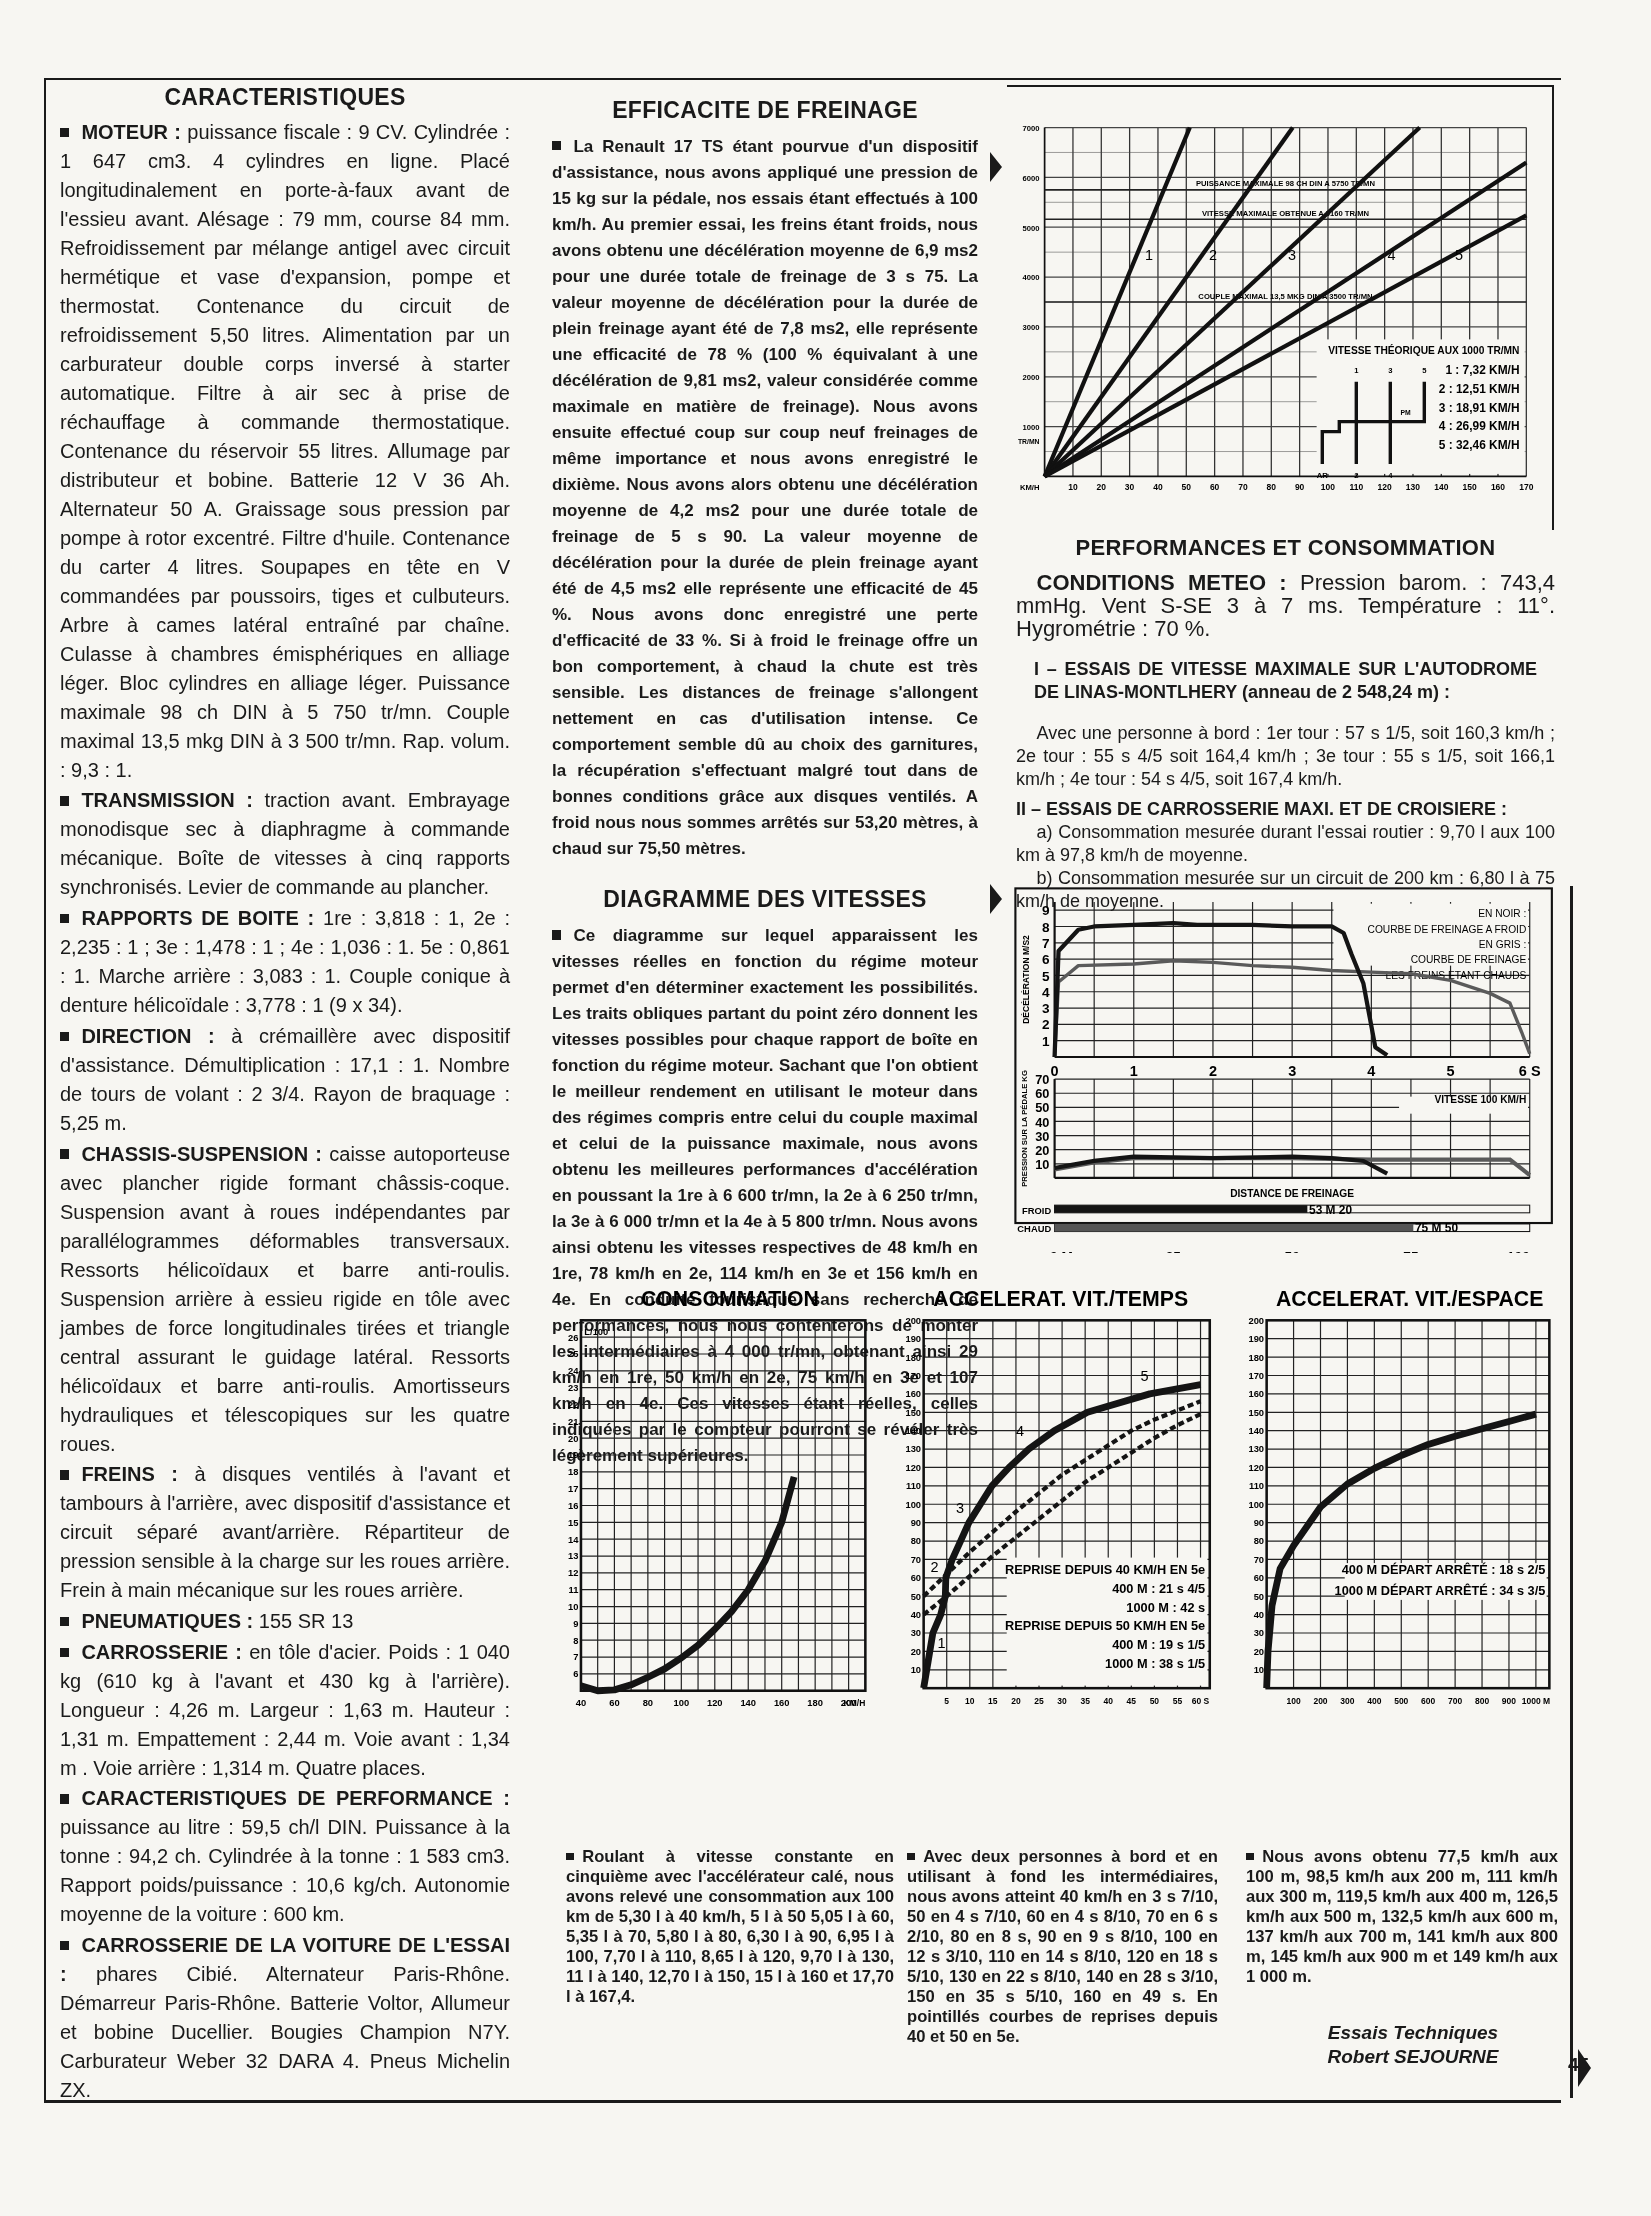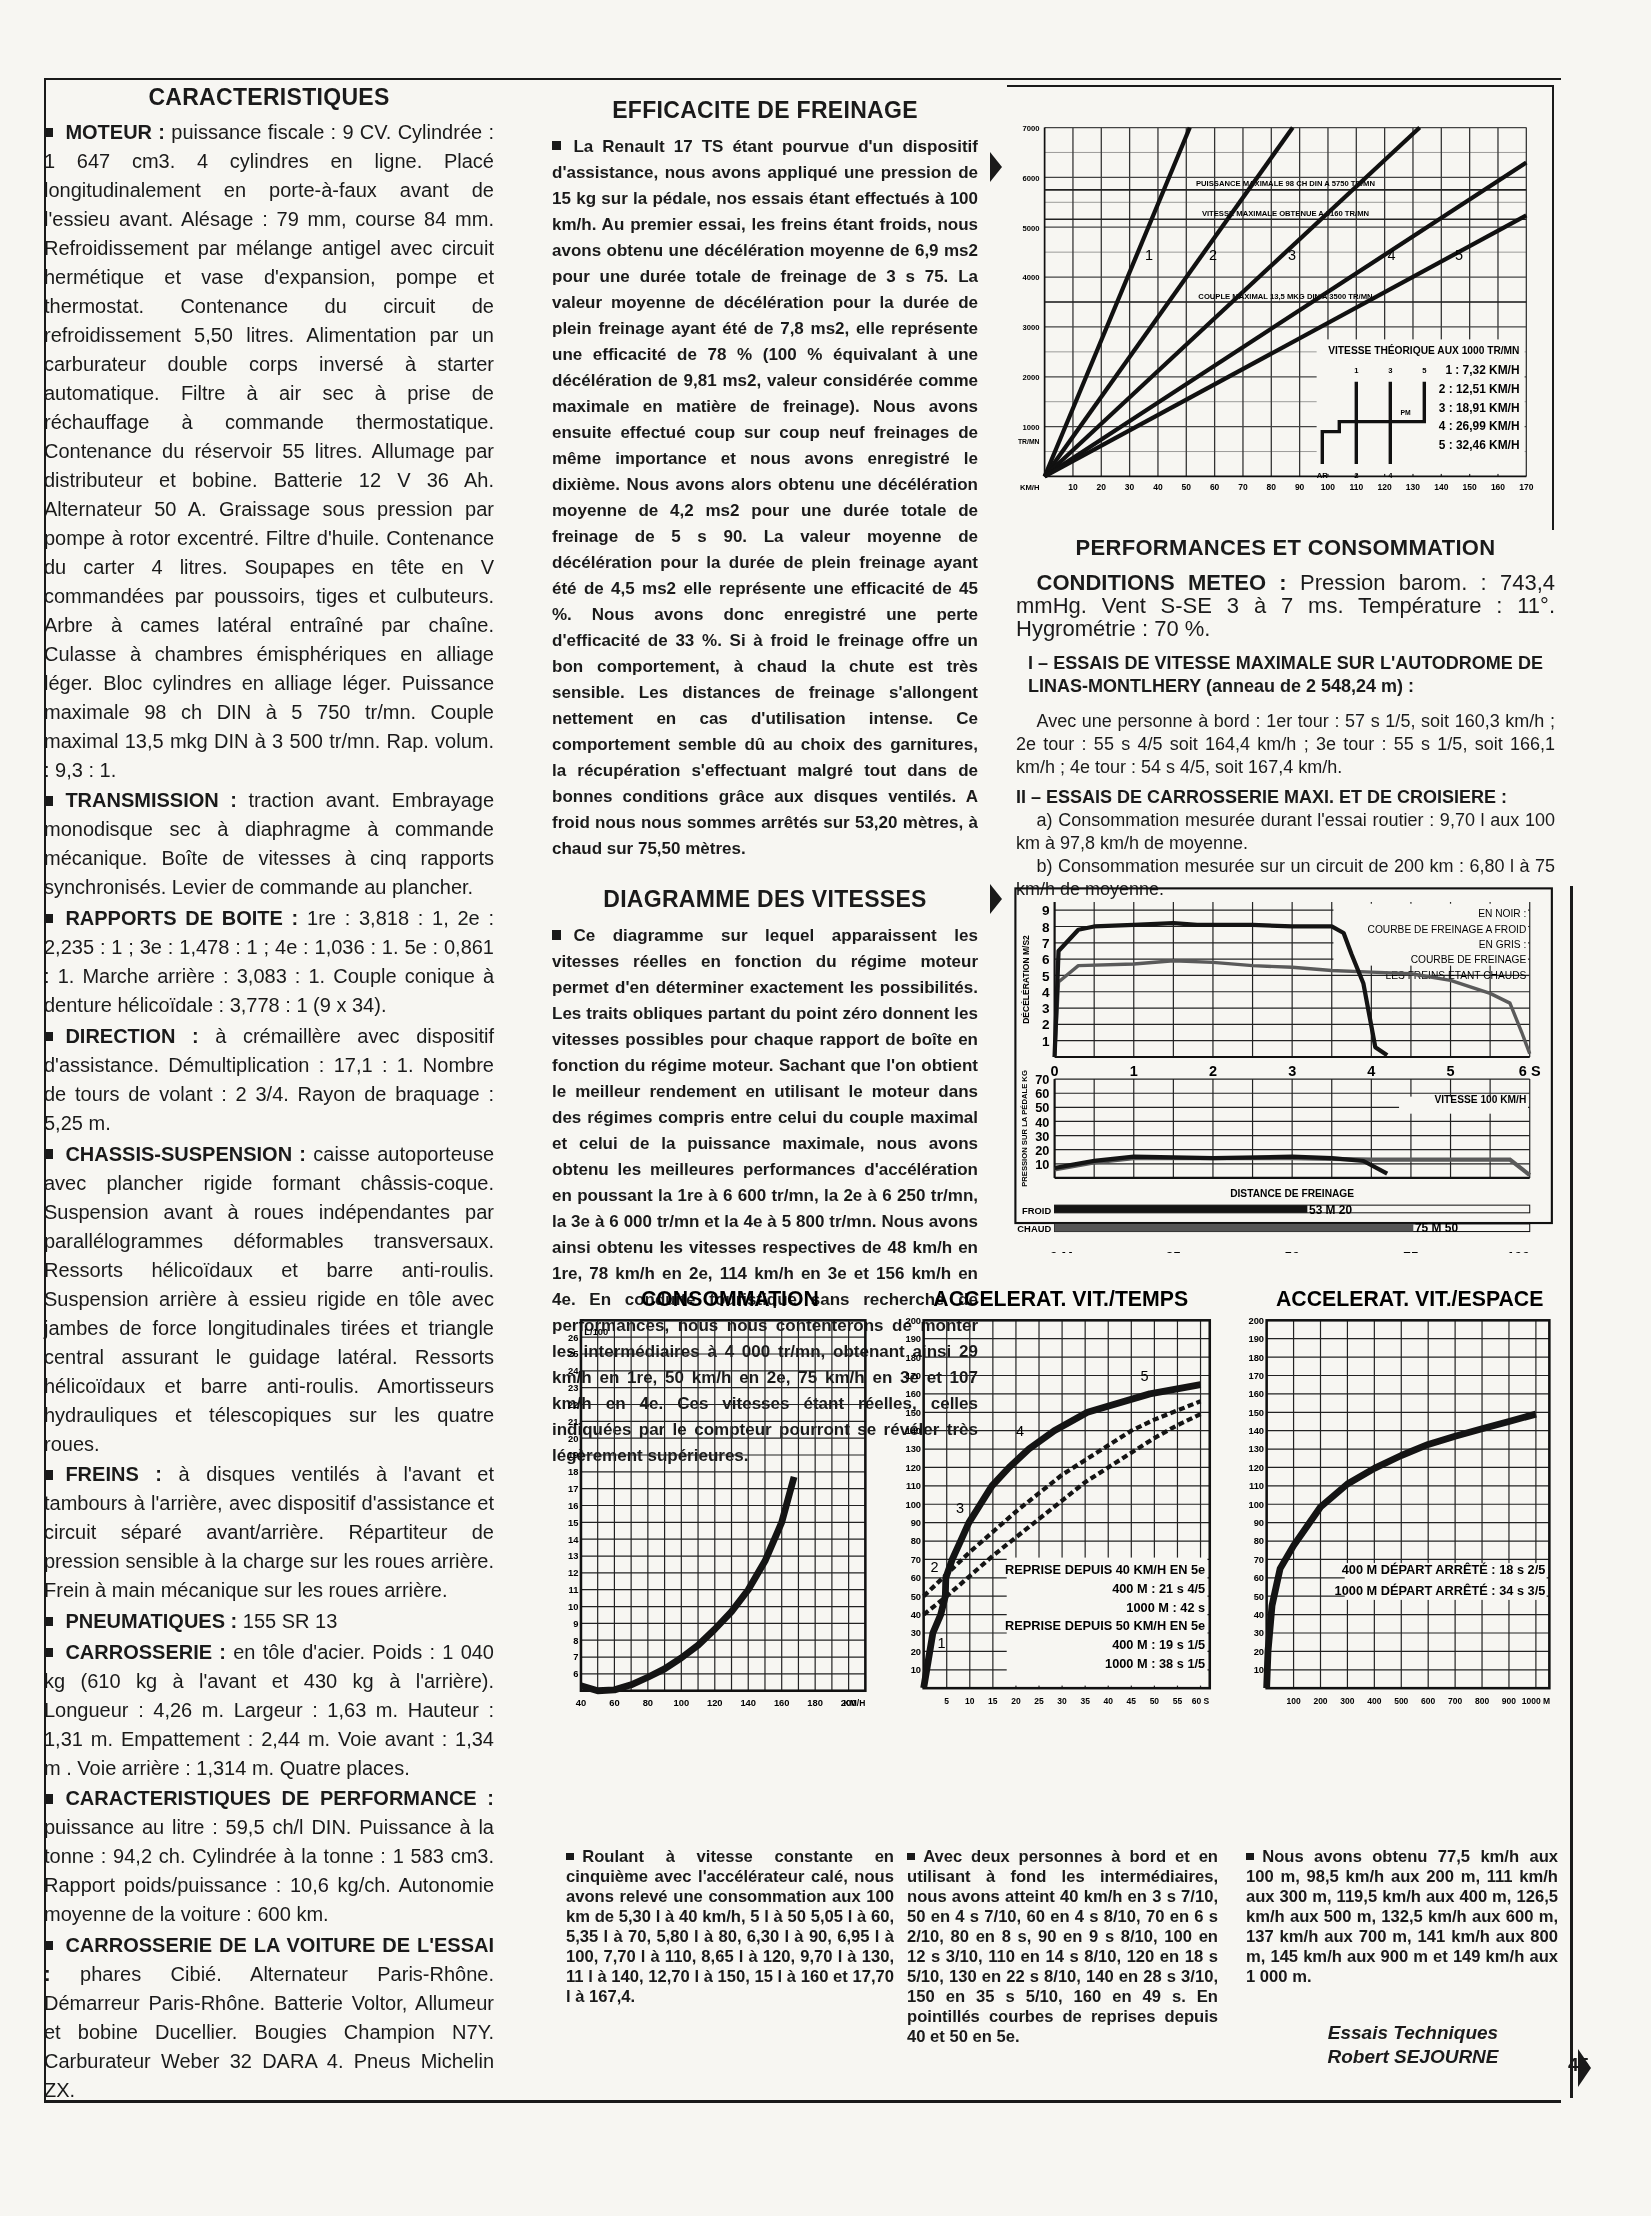--- a/index.html
+++ b/index.html
@@ -16,21 +16,21 @@
   .narrow{font-family:"Liberation Sans Narrow","Liberation Sans",sans-serif;}
   .arrow{position:absolute;width:0;height:0;border-top:15.3px solid transparent;border-bottom:15.3px solid transparent;border-left:12px solid #1a1a1a;}
   svg text{font-family:"Liberation Sans",sans-serif;}
   .pagenum{position:absolute;left:1568px;top:2054px;font-size:19px;font-weight:bold;}
 </style>
 </head>
 <body>
 
 <div class="frame"></div>
 
-<div class="col" style="left:44px;top:84px;width:450px;">
+<div class="col" style="left:60px;top:84px;width:450px;">
   <h2 class="h" style="margin-bottom:6.8px;">CARACTERISTIQUES</h2>
   <div id="left-sections">
       <p class="txt para"><span class="bullet"></span><b>MOTEUR :</b><span> puissance fiscale : 9 CV. Cylindrée : 1 647 cm3. 4 cylindres en ligne. Placé longitudinalement en porte-à-faux avant de l'essieu avant. Alésage : 79 mm, course 84 mm. Refroidissement par mélange antigel avec circuit hermétique et vase d'expansion, pompe et thermostat. Contenance du circuit de refroidissement 5,50 litres. Alimentation par un carburateur double corps inversé à starter automatique. Filtre à air sec à prise de réchauffage à commande thermostatique. Contenance du réservoir 55 litres. Allumage par distributeur et bobine. Batterie 12 V 36 Ah. Alternateur 50 A. Graissage sous pression par pompe à rotor excentré. Filtre d'huile. Contenance du carter 4 litres. Soupapes en tête en V commandées par poussoirs, tiges et culbuteurs. Arbre à cames latéral entraîné par chaîne. Culasse à chambres émisphériques en alliage léger. Bloc cylindres en alliage léger. Puissance maximale 98 ch DIN à 5 750 tr/mn. Couple maximal 13,5 mkg DIN à 3 500 tr/mn. Rap. volum. : 9,3 : 1.</span></p>
       <p class="txt para"><span class="bullet"></span><b>TRANSMISSION :</b><span> traction avant. Embrayage monodisque sec à diaphragme à commande mécanique. Boîte de vitesses à cinq rapports synchronisés. Levier de commande au plancher.</span></p>
       <p class="txt para"><span class="bullet"></span><b>RAPPORTS DE BOITE :</b><span> 1re : 3,818 : 1, 2e : 2,235 : 1 ; 3e : 1,478 : 1 ; 4e : 1,036 : 1. 5e : 0,861 : 1. Marche arrière : 3,083 : 1. Couple conique à denture hélicoïdale : 3,778 : 1 (9 x 34).</span></p>
       <p class="txt para"><span class="bullet"></span><b>DIRECTION :</b><span> à crémaillère avec dispositif d'assistance. Démultiplication : 17,1 : 1. Nombre de tours de volant : 2 3/4. Rayon de braquage : 5,25 m.</span></p>
       <p class="txt para"><span class="bullet"></span><b>CHASSIS-SUSPENSION :</b><span> caisse autoporteuse avec plancher rigide formant châssis-coque. Suspension avant à roues indépendantes par parallélogrammes déformables transversaux. Ressorts hélicoïdaux et barre anti-roulis. Suspension arrière à essieu rigide en tôle avec jambes de force longitudinales tirées et triangle central assurant le guidage latéral. Ressorts hélicoïdaux et barre anti-roulis. Amortisseurs hydrauliques et télescopiques sur les quatre roues.</span></p>
       <p class="txt para"><span class="bullet"></span><b>FREINS :</b><span> à disques ventilés à l'avant et tambours à l'arrière, avec dispositif d'assistance et circuit séparé avant/arrière. Répartiteur de pression sensible à la charge sur les roues arrière. Frein à main mécanique sur les roues arrière.</span></p>
       <p class="txt para"><span class="bullet"></span><b>PNEUMATIQUES :</b><span> 155 SR 13</span></p>
       <p class="txt para"><span class="bullet"></span><b>CARROSSERIE :</b><span> en tôle d'acier. Poids : 1 040 kg (610 kg à l'avant et 430 kg à l'arrière). Longueur : 4,26 m. Largeur : 1,63 m. Hauteur : 1,31 m. Empattement : 2,44 m. Voie avant : 1,34 m . Voie arrière : 1,314 m. Quatre places.</span></p>
@@ -140,21 +140,21 @@
     <text x="490.1411764705882" y="318.7142857142857" font-size="9" font-weight="bold" text-anchor="middle">5</text>
     <text x="370.28235294117644" y="441.35714285714283" font-size="9" font-weight="bold" text-anchor="middle">AR</text>
     <text x="410.2352941176471" y="441.35714285714283" font-size="9" font-weight="bold" text-anchor="middle">2</text>
     <text x="450.18823529411765" y="441.35714285714283" font-size="9" font-weight="bold" text-anchor="middle">4</text>
     <text x="468.18823529411765" y="367.57142857142856" font-size="8" font-weight="bold" text-anchor="middle">PM</text>
   </svg>
 
 <div class="col" style="left:1016px;top:535px;width:539px;">
   <h2 class="h" style="font-size:22px;margin-bottom:10.2px;">PERFORMANCES ET CONSOMMATION</h2>
   <p class="txt narrow" style="font-size:22px;line-height:23px;text-indent:20.5px;margin-bottom:0;"><b>CONDITIONS METEO :</b> <span>Pression barom. : 743,4 mmHg. Vent S-SE 3 à 7 ms. Température : 11°. Hygrométrie : 70 %.</span></p>
-  <p class="txt narrow bold" style="font-size:18px;line-height:23px;margin:12px;">I – ESSAIS DE VITESSE MAXIMALE SUR L'AUTODROME DE LINAS-MONTLHERY (anneau de 2 548,24 m) :</p>
+  <p class="txt narrow bold" style="font-size:18px;line-height:23px;margin:18px;">I – ESSAIS DE VITESSE MAXIMALE SUR L'AUTODROME DE LINAS-MONTLHERY (anneau de 2 548,24 m) :</p>
   <p class="txt narrow" style="font-size:18px;line-height:23px;text-indent:20.5px;margin-bottom:6.8px;">Avec une personne à bord : 1er tour : 57 s 1/5, soit 160,3 km/h ; 2e tour : 55 s 4/5 soit 164,4 km/h ; 3e tour : 55 s 1/5, soit 166,1 km/h ; 4e tour : 54 s 4/5, soit 167,4 km/h.</p>
   <p class="txt narrow bold" style="font-size:18px;line-height:23px;margin:0;">II – ESSAIS DE CARROSSERIE MAXI. ET DE CROISIERE :</p>
   <p class="txt narrow" style="font-size:18px;line-height:23px;text-indent:20.5px;margin:0;">a) Consommation mesurée durant l'essai routier : 9,70 l aux 100 km à 97,8 km/h de moyenne.</p>
   <p class="txt narrow" style="font-size:18px;line-height:23px;text-indent:20.5px;margin:0;">b) Consommation mesurée sur un circuit de 200 km : 6,80 l à 75 km/h de moyenne.</p>
 </div>
 
 <svg id="brake-svg" style="position:absolute;left:1012px;top:878px;" width="562" height="375" viewBox="0 0 660 440">
     <rect x="4" y="12" width="630" height="393" fill="none" stroke="#111" stroke-width="2.5"></rect>
     <line x1="50" x2="50" y1="28" y2="210" stroke="#222" stroke-width="1.4"></line>
     <line x1="96.5" x2="96.5" y1="28" y2="210" stroke="#222" stroke-width="1.4"></line>

